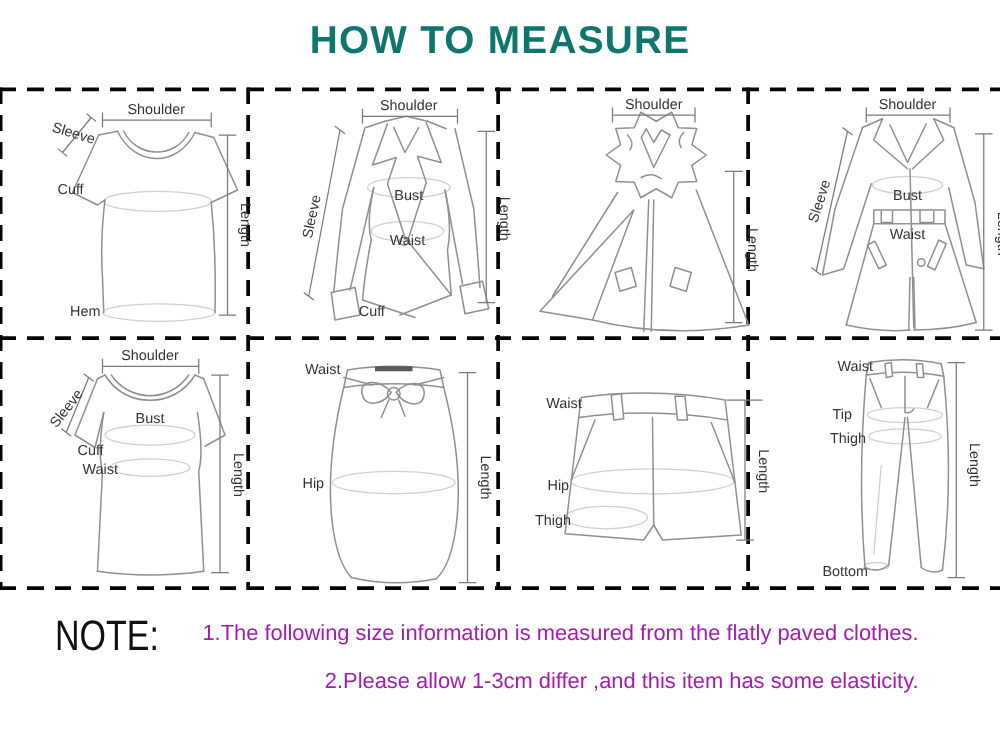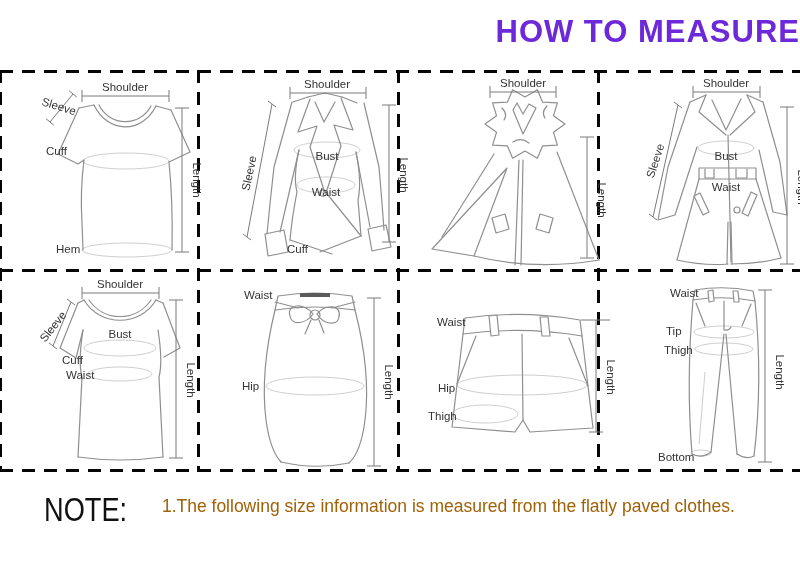--- a/index.html
+++ b/index.html
@@ -1,39 +1,39 @@
 <!DOCTYPE html>
 <html><head>
 <meta charset="utf-8">
 <style>
   html,body{margin:0;padding:0;background:#fff;}
   #page{position:relative;width:800px;height:586px;background:#ffffff;overflow:hidden;
         font-family:"Liberation Sans",sans-serif;}
   
-  .title{position:absolute;top:14px;left:0;width:800px;text-align:right;
-         font-size:31px;font-weight:700;letter-spacing:1px;color:#6d28d9;}
+  .title{position:absolute;top:14px;left:0;width:800px;text-align:center;
+         font-size:31px;font-weight:700;letter-spacing:1px;color:#0f766e;}
   
   .hline{position:absolute;left:0;width:800px;height:3px;
          background:repeating-linear-gradient(90deg,#050505 0 13px,transparent 13px 22px);}
   .vline{position:absolute;width:3px;height:402px;top:70px;
          background:repeating-linear-gradient(180deg,#050505 0 13px,transparent 13px 22px);}
   
   .cell{position:absolute;width:200px;height:200px;margin-left:20px;}
   svg{display:block;}
   .g{fill:none;stroke:#8f8f8f;stroke-width:1.2;stroke-linejoin:round;stroke-linecap:round;}
   .lt{fill:none;stroke:#cfcfcf;stroke-width:1;}
   .m{fill:none;stroke:#7a7a7a;stroke-width:1;}
   .lbl{font-family:"Liberation Sans",sans-serif;font-size:11.5px;fill:#333;}
   .dark{fill:#5a5a5a;stroke:none;}
   .wfill{fill:#ffffff;stroke:#8f8f8f;stroke-width:1.2;stroke-linejoin:round;}
   
   .note{position:absolute;top:490px;left:44px;display:flex;align-items:flex-start;text-align:right;}
   .note-label{font-size:34px;font-weight:400;color:#111;transform:scaleX(.8);
               transform-origin:left top;letter-spacing:0;white-space:nowrap;}
-  .note-lines{margin-left:14px;color:#a16207;}
+  .note-lines{margin-left:14px;color:#a21caf;}
   .note-line1{font-size:17.5px;margin-top:6px;}
   .note-line2{font-size:17.5px;margin-top:17px;}
 </style>
 </head>
 <body>
 
 <div id="page">
 
   <div class="title">HOW TO MEASURE</div>
 
@@ -272,16 +272,17 @@
       <text class="lbl" x="44" y="82">Thigh</text>
       <text class="lbl" x="38" y="189">Bottom</text>
       <text class="lbl" transform="translate(156,100) rotate(90)" text-anchor="middle">Length</text>
     </svg>
   </div>
 
   <div class="note">
     <div class="note-label">NOTE:</div>
     <div class="note-lines">
       <div class="note-line1">1.The following size information is measured from the flatly paved clothes.</div>
+      <div class="note-line2">2.Please allow 1-3cm differ ,and this item has some elasticity.</div>
     </div>
   </div>
 
 </div>
 
 </body></html>

